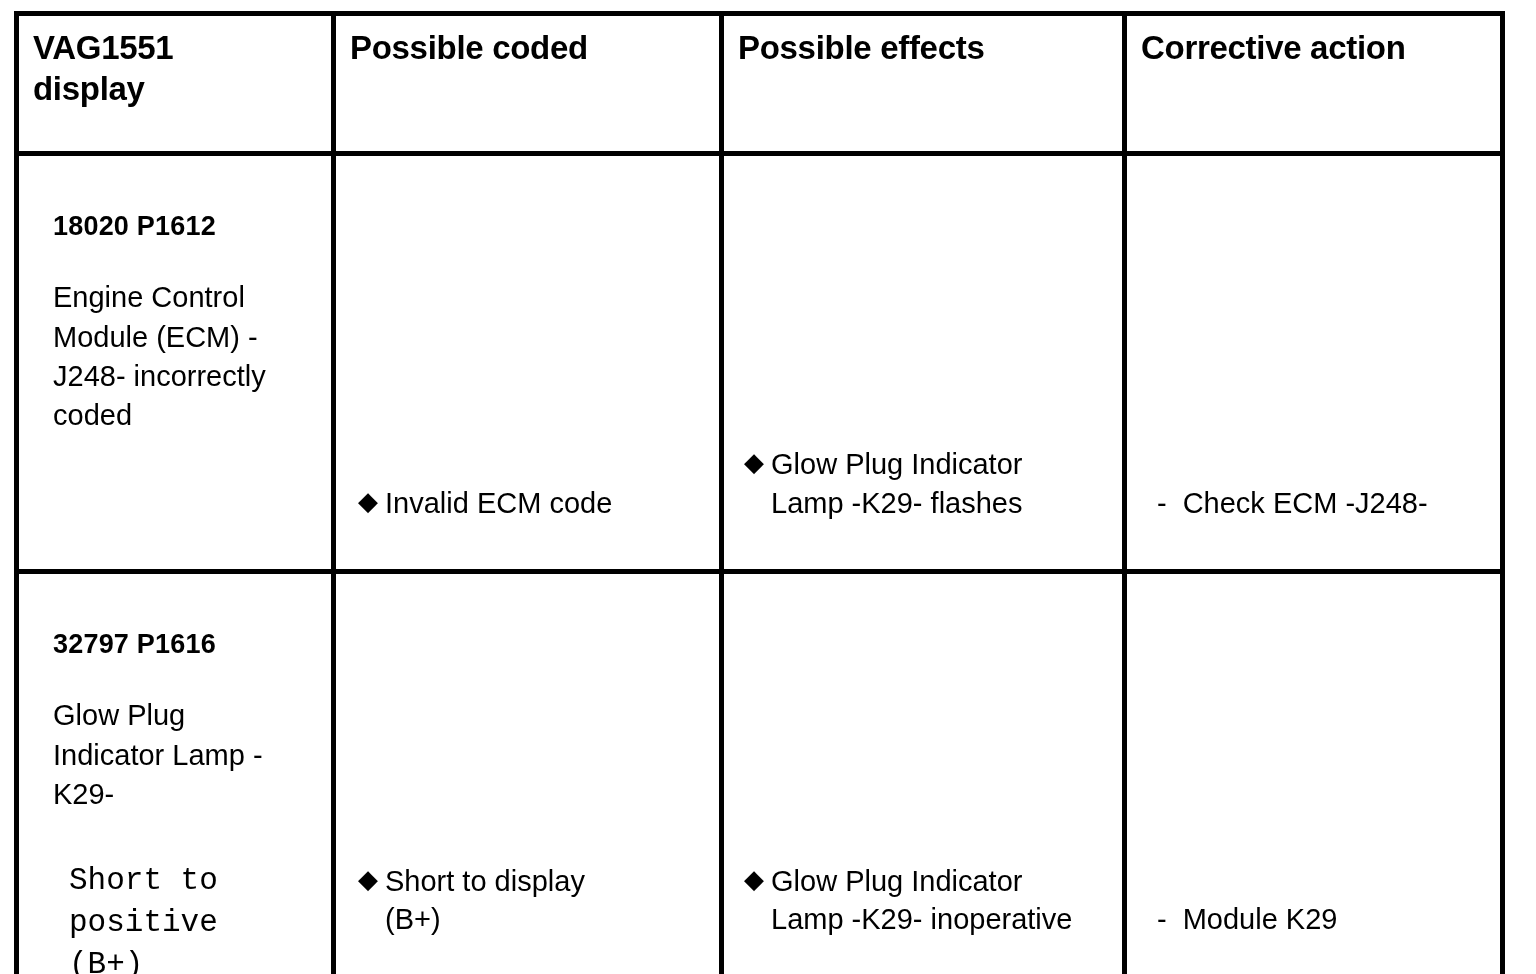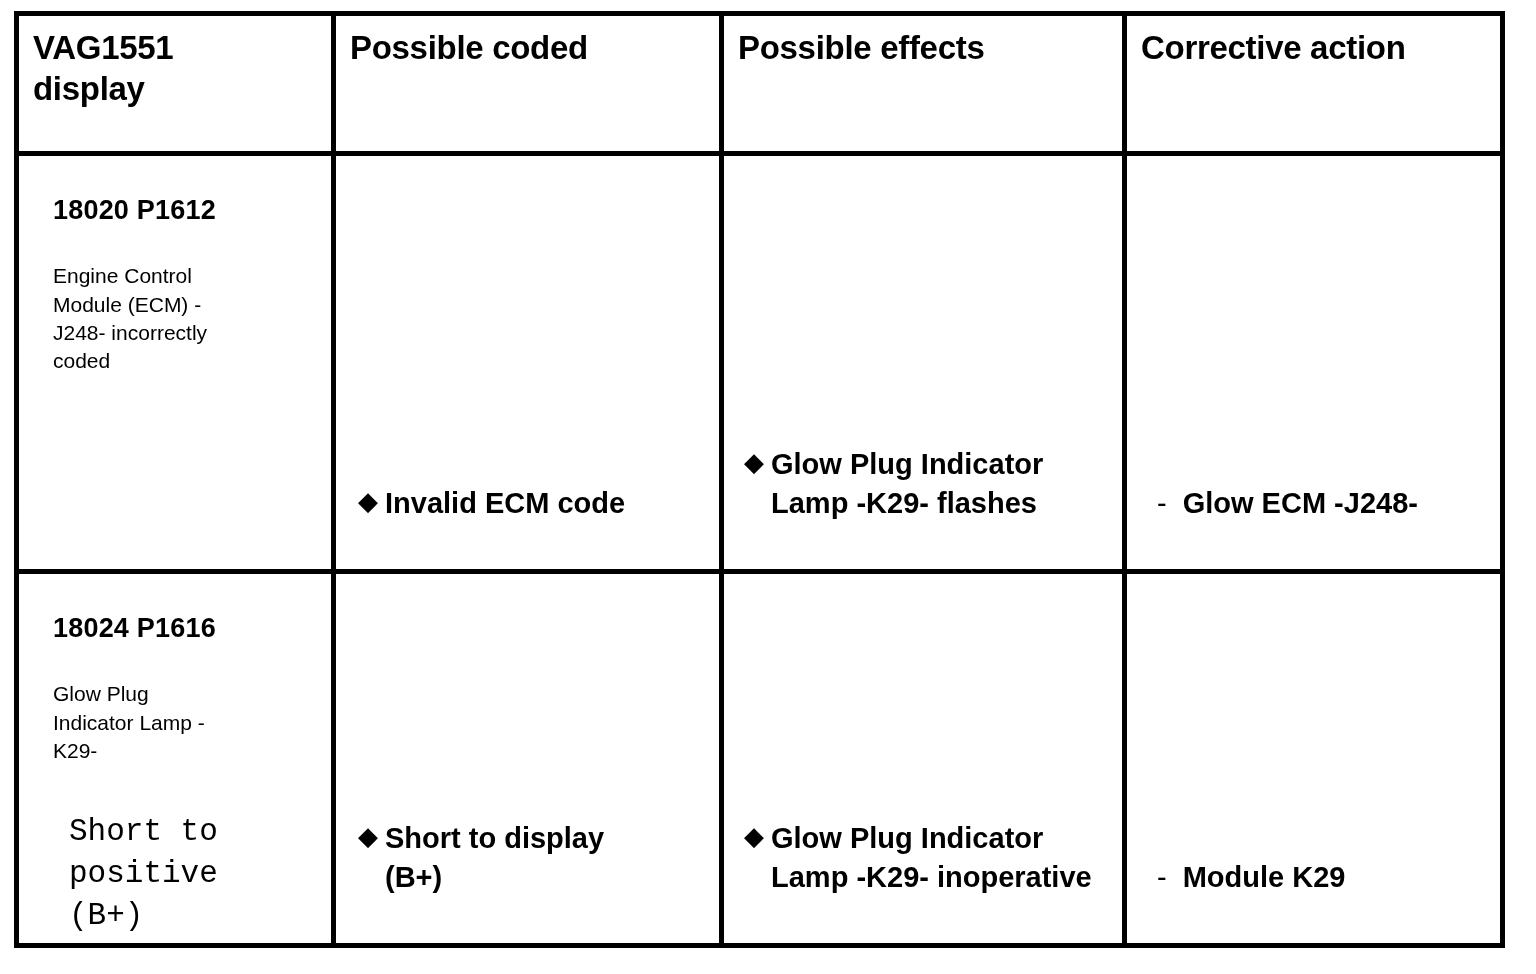--- a/index.html
+++ b/index.html
@@ -72,31 +72,31 @@
   .row-2 td { height: 374px; }
 
   .cell-inner {
     position: relative;
     height: 100%;
     box-sizing: border-box;
   }
 
   
   .code-block {
-    padding: 38px 10px 0 34px;
+    padding: 54px 10px 0 34px;
   }
   .code-id {
     font-size: 27px;
     font-weight: bold;
     letter-spacing: 0.2px;
     line-height: 1.2;
     margin: 0 0 36px 0;
   }
   .code-desc {
-    font-size: 21px;
+    font-size: 29px;
     font-weight: normal;
     line-height: 1.35;
     margin: 0;
     white-space: pre-line;
     max-width: 250px;
   }
   .code-sub {
     font-size: 31px;
     font-weight: normal;
     line-height: 1.35;
@@ -129,21 +129,20 @@
     margin-right: 7px;
   }
   .bullet-mark.dash {
     font-size: 29px;
     margin-right: 16px;
     margin-left: 6px;
   }
   .bullet-text {
     flex: 1 1 auto;
     white-space: pre-line;
-    font-weight: bold;
   }
 </style>
 </head>
 <body>
 
 <div class="page">
 
   <table class="fault-table">
     <colgroup>
       <col class="c1">
@@ -214,32 +213,32 @@
               </div>
             </div>
           </div>
         </td>
 
         <td>
           <div class="cell-inner">
             <div class="bullet-list col-action">
               <div class="bullet-item">
                 <span class="bullet-mark dash">-</span>
-                <span class="bullet-text">Glow ECM -J248-</span>
+                <span class="bullet-text">Check ECM -J248-</span>
               </div>
             </div>
           </div>
         </td>
       </tr>
 
       <tr class="row-2">
         <td>
           <div class="cell-inner">
             <div class="code-block">
-              <div class="code-id">18024 P1616</div>
+              <div class="code-id">32797 P1616</div>
               <div class="code-desc">Glow Plug
 Indicator Lamp -
 K29-</div>
               <div class="code-sub">Short to
 positive (B+)</div>
             </div>
           </div>
         </td>
 
         <td>

